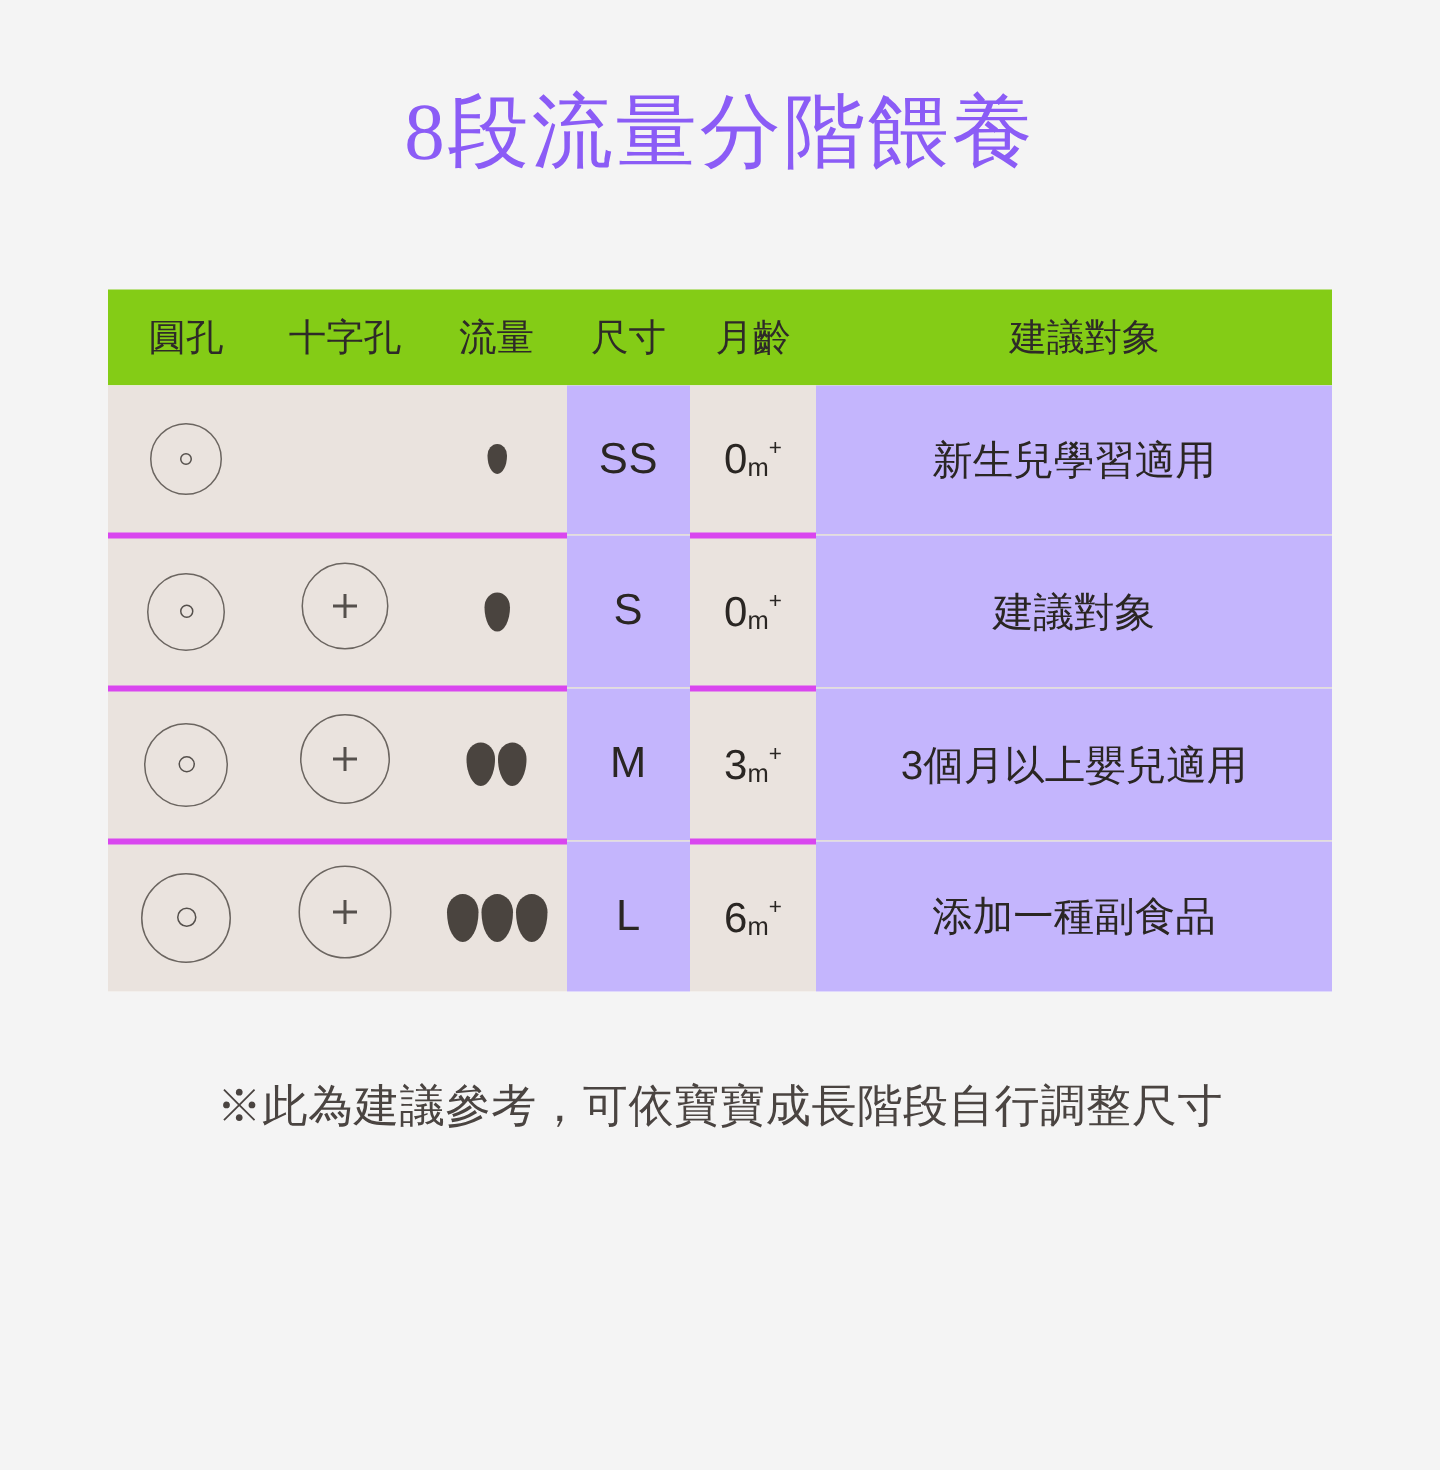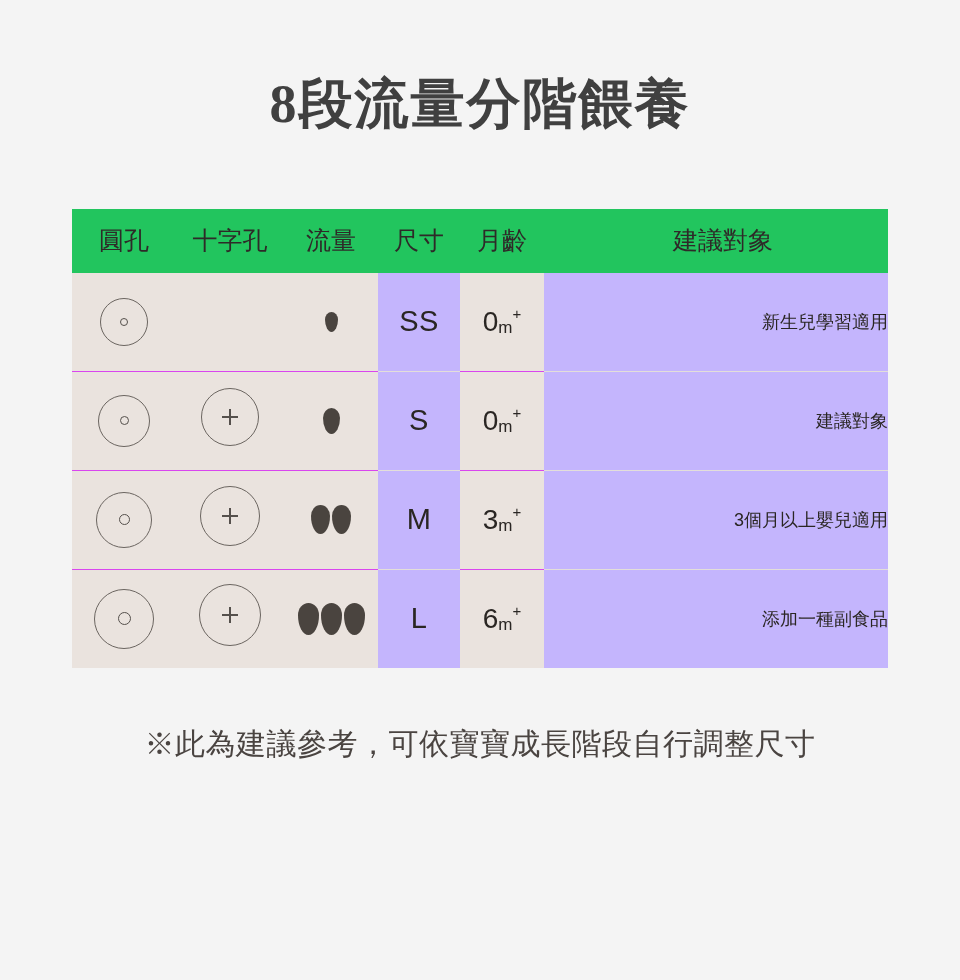--- a/index.html
+++ b/index.html
@@ -17,26 +17,26 @@
   .page {
     width: 960px;
     height: 980px;
     position: relative;
     box-sizing: border-box;
     display: flex;
     flex-direction: column;
     align-items: center;
   }
   .title {
-    margin-top: 72px;
+    margin-top: 56px;
     font-family: "Liberation Serif", serif;
     font-size: 54px;
-    font-weight: 700;
+    font-weight: 400;
     letter-spacing: 2px;
-    color: #404040;
+    color: #8b5cf6;
     line-height: 1.2;
     text-align: center;
   }
 
   .table-wrap {
     margin-top: 72px;
     width: 816px;
   }
   table.flow-table {
     width: 100%;
@@ -44,21 +44,21 @@
     table-layout: fixed;
   }
   table.flow-table col.c-round   { width: 104px; }
   table.flow-table col.c-cross   { width: 108px; }
   table.flow-table col.c-flow    { width: 94px; }
   table.flow-table col.c-size    { width: 82px; }
   table.flow-table col.c-age     { width: 84px; }
   table.flow-table col.c-target  { width: 344px; }
 
   thead th {
-    background: #22c55e;
+    background: #84cc16;
     font-size: 25px;
     font-weight: 400;
     color: #2e2a28;
     height: 64px;
     padding: 0;
     border: none;
     text-align: center;
     font-family: Liberation Serif, serif;
   }
   thead th.left-pad {
@@ -76,28 +76,28 @@
     text-align: center;
     vertical-align: middle;
     font-size: 26px;
     color: #2a2623;
     background: #c4b5fd;
   }
   tbody tr:last-child td { border-bottom: none; }
 
   tbody td.shade {
     background: #eae3de;
-    border-bottom: 1px solid #d946ef;
+    border-bottom: 4px solid #d946ef;
   }
   tbody tr:last-child td.shade { border-bottom: none; }
 
   td.target {
-    text-align: right;
+    text-align: center;
     padding-left: 0;
-    font-size: 18px;
+    font-size: 27px;
     white-space: nowrap;
   }
   td.size { font-size: 29px; letter-spacing: 0.5px; }
   td.age  { font-size: 28px; }
   td.age .m {
     font-size: 17px;
     vertical-align: baseline;
     position: relative;
     top: 2px;
     letter-spacing: 0;

